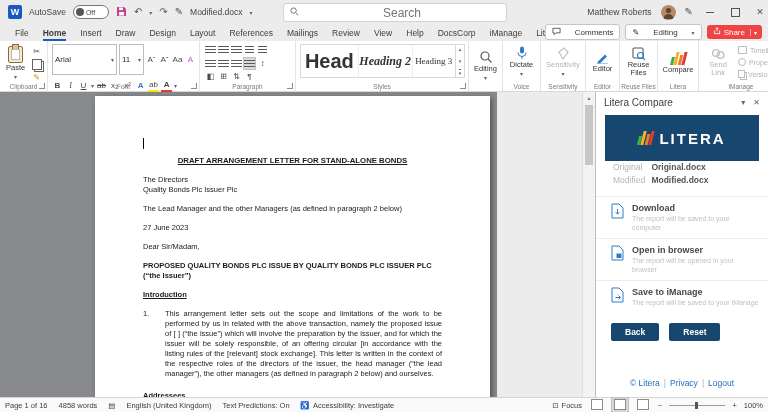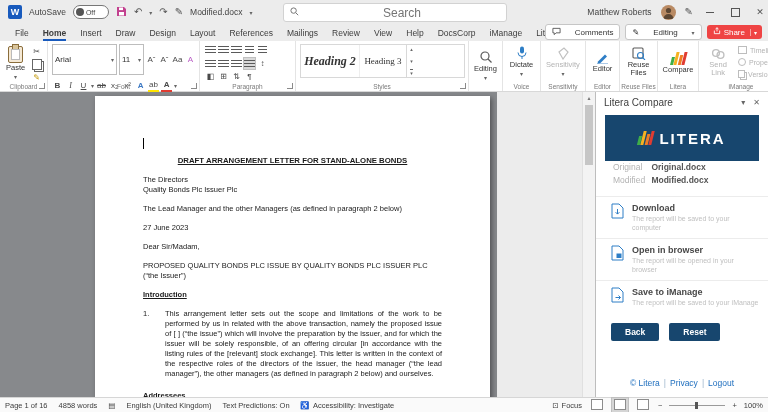--- a/index.html
+++ b/index.html
@@ -65,21 +65,21 @@
   .main{flex:1;display:flex;min-height:0;}
   .canvas{flex:1;position:relative;background:#87898c;overflow:hidden;}
   .page2{position:absolute;left:497px;top:0;right:0;bottom:0;background:#ececec;}
   .page{position:absolute;left:95px;top:4px;width:395px;height:340px;background:#fff;
     box-shadow:2px 2px 5px rgba(0,0,0,.4);padding:42px 48px 0 48px;box-sizing:border-box;
     font-size:7.5px;line-height:10px;color:#1a1a1a;}
   .cursor{width:1px;height:11px;background:#000;margin-bottom:7px;}
   .doc-title{text-align:center;font-weight:bold;text-decoration:underline;font-size:7.8px;margin:0 0 18px 0;}
   .doc p{margin:0 0 9px 0;}
   .doc .tight{margin-bottom:0;}
-  .bold{font-weight:normal;}
+  .bold{font-weight:bold;}
   .uline{font-weight:bold;text-decoration:underline;}
   .numpara{display:flex;margin:0 0 12px 0;}
   .pnum{width:22px;flex:none;}
   .ptxt{flex:1;text-align:justify;}
   .vscroll{position:absolute;right:0;top:0;bottom:0;width:12px;background:#f3f3f3;border-left:1px solid #e0e0e0;}
   .vscroll .arr{display:block;text-align:center;font-size:6px;color:#777;padding-top:2px;}
   .vthumb{position:absolute;top:13px;left:2px;width:8px;height:60px;background:#c6c6c6;}
   
   .panel{width:172px;flex:none;background:#fff;border-left:1px solid #bdbdbd;position:relative;
     display:flex;flex-direction:column;font-size:8.5px;color:#444;}
@@ -301,20 +301,21 @@
           <span class="ic">⇅</span>
           <span class="ic">¶</span>
         </div>
       </div>
       <span class="grp-label">Paragraph</span>
       <span class="launcher"></span>
     </div>
 
     <div class="grp" style="width:172px;">
       <div style="display:flex;margin:3px 3px 0 4px;border:1px solid #d8d8d8;height:32px;background:#fff;">
+        <span class="sg-item" style="width:62px;font-size:20px;font-weight:bold;">Head</span>
         <span class="sg-item" style="width:58px;font-size:12px;font-weight:bold;font-style:italic;font-family:'Liberation Serif',serif;">Heading 2</span>
         <span class="sg-item" style="width:46px;font-size:9px;font-family:'Liberation Serif',serif;border-right:none;">Heading 3</span>
         <span style="display:flex;flex-direction:column;border-left:1px solid #d8d8d8;width:9px;font-size:5px;color:#666;align-items:center;justify-content:space-between;padding:1px 0;">
           <span>▴</span>
           <span>▾</span>
           <span style="border-top:1px solid #666;">▾</span>
         </span>
       </div>
       <span class="grp-label">Styles</span>
       <span class="launcher"></span>

